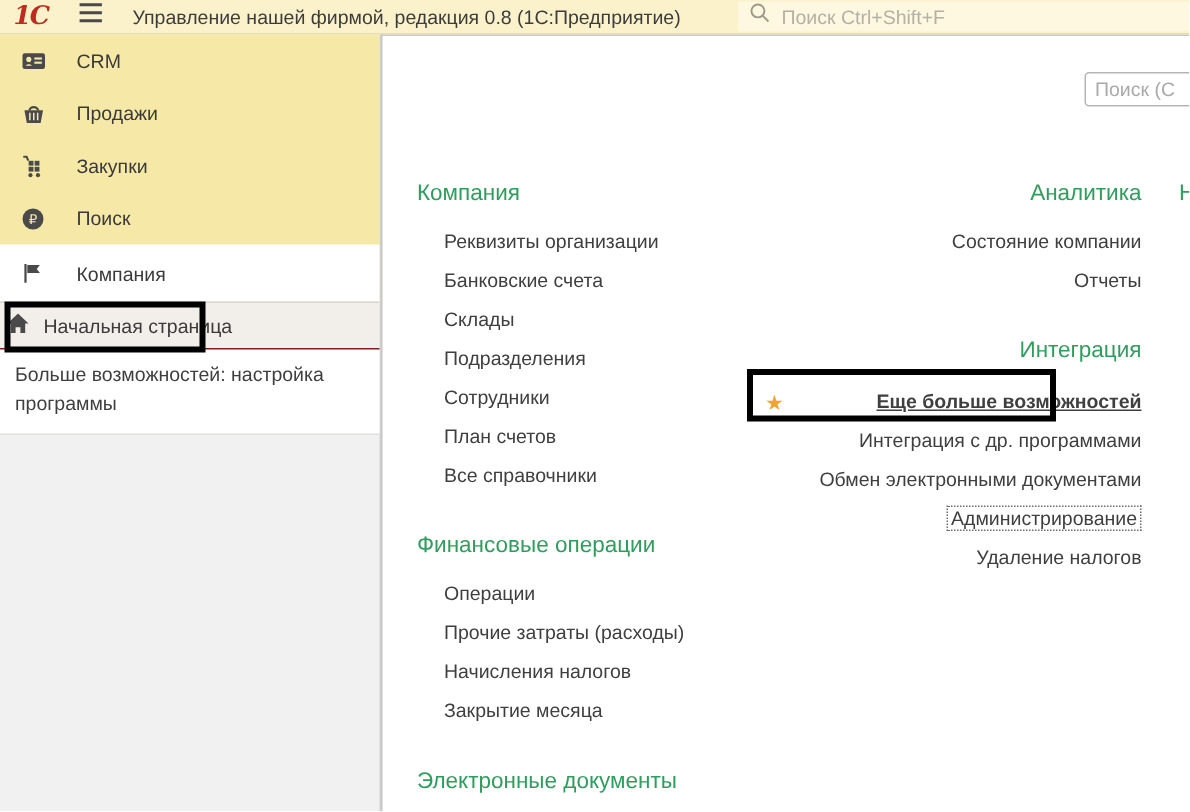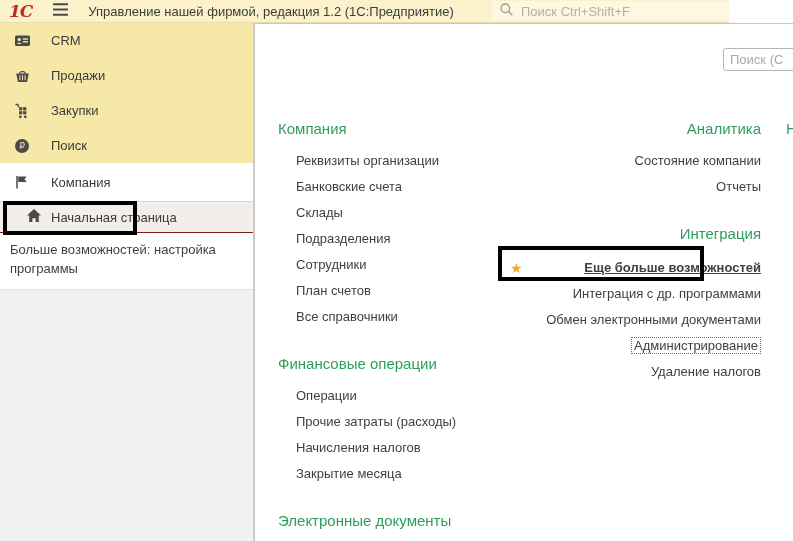--- a/index.html
+++ b/index.html
@@ -1,41 +1,41 @@
 <!DOCTYPE html>
 <html><head>
 <meta charset="utf-8">
 <style>
   * { margin:0; padding:0; box-sizing:border-box; }
   body { background:#fff; font-family:"Liberation Sans", sans-serif; }
   .screen { position:relative; width:793px; height:541px; overflow:hidden; background:#fff; }
 
   
-  .topbar { position:absolute; left:0; top:0; width:729px; height:23px;
+  .topbar { position:absolute; left:0; top:0; width:793px; height:23px;
             background:#fbf2cb; border-bottom:1px solid #e6dcae;
             display:flex; align-items:center; }
   .logo { margin-left:9px; font-family:"DejaVu Serif", serif; font-style:italic;
           font-weight:bold; font-size:17px; color:#bf2b1f; letter-spacing:-1px; line-height:1; }
   .hamburger { margin-left:20px; display:flex; align-items:center; }
   .win-title { margin-left:19px; font-size:13px; color:#3c3c3c; white-space:nowrap; }
   .topbar-search { position:absolute; left:492px; top:1px; right:0; bottom:1px;
                    background:#fdf8df; display:flex; align-items:center; padding-left:7px; }
   .topbar-search .ph { margin-left:7px; font-size:13px; color:#b3b0a4; }
 
   
   .leftpanel { position:absolute; left:0; top:23px; width:254px; height:518px;
                background:#f1f1f1; border-right:1px solid #cfcfcf; }
   .menu { background:#f6e9a8; }
   .menu-row { height:35px; display:flex; align-items:center; padding-left:13px;
               font-size:13px; color:#3a3a3a; cursor:default; }
   .menu-row .mi { width:18px; height:17px; display:flex; align-items:center; justify-content:center; }
   .menu-row .ml { margin-left:20px; }
   .menu-row.selected { background:#ffffff; height:38px; }
   .home-row { height:31px; background:#f2efeb; border-top:1px solid #dad7d2;
-              display:flex; align-items:center; padding-left:26px; font-size:13px; color:#3b3b3b; }
+              display:flex; align-items:center; padding-left:4px; font-size:13px; color:#3b3b3b; }
   .home-row .ml { margin-left:9px; }
   .note-row { background:#ffffff; border-top:1px solid #7f1d1d; border-bottom:1px solid #e2e0dd;
               padding:8px 12px 10px 10px; font-size:13px; color:#3f3f3f; line-height:1.45; }
 
   
   .main { position:absolute; left:254px; top:23px; width:539px; height:518px;
           background:#fff; border-top:1px solid #c6c6c6; border-left:1px solid #c6c6c6;
           overflow:hidden; }
   .content-search { position:absolute; left:468px; top:24px; width:110px; height:23px;
                     border:1px solid #b5b5b5; border-radius:3px; font-size:13px;
@@ -68,21 +68,21 @@
 
   <div class="topbar">
     <span class="logo">1С</span>
     <span class="hamburger">
       <span>
         <svg width="17" height="15" viewBox="0 0 16 14">
             <path d="M1 2h14M1 7h14M1 12h14" stroke="#4a4a4a" stroke-width="1.8" fill="none"></path>
           </svg>
       </span>
     </span>
-    <span class="win-title">Управление нашей фирмой, редакция 1.2  (1С:Предприятие)</span>
+    <span class="win-title">Управление нашей фирмой, редакция 0.8  (1С:Предприятие)</span>
     <div class="topbar-search">
       <span>
         <svg width="15" height="15" viewBox="0 0 16 16">
             <circle cx="6.7" cy="6.7" r="4.6" fill="none" stroke="#9e9a8a" stroke-width="1.4"></circle>
             <path d="M10.2 10.2 L14.2 14.2" stroke="#9e9a8a" stroke-width="1.4"></path>
           </svg>
       </span>
       <span class="ph">Поиск Ctrl+Shift+F</span>
     </div>
   </div>

